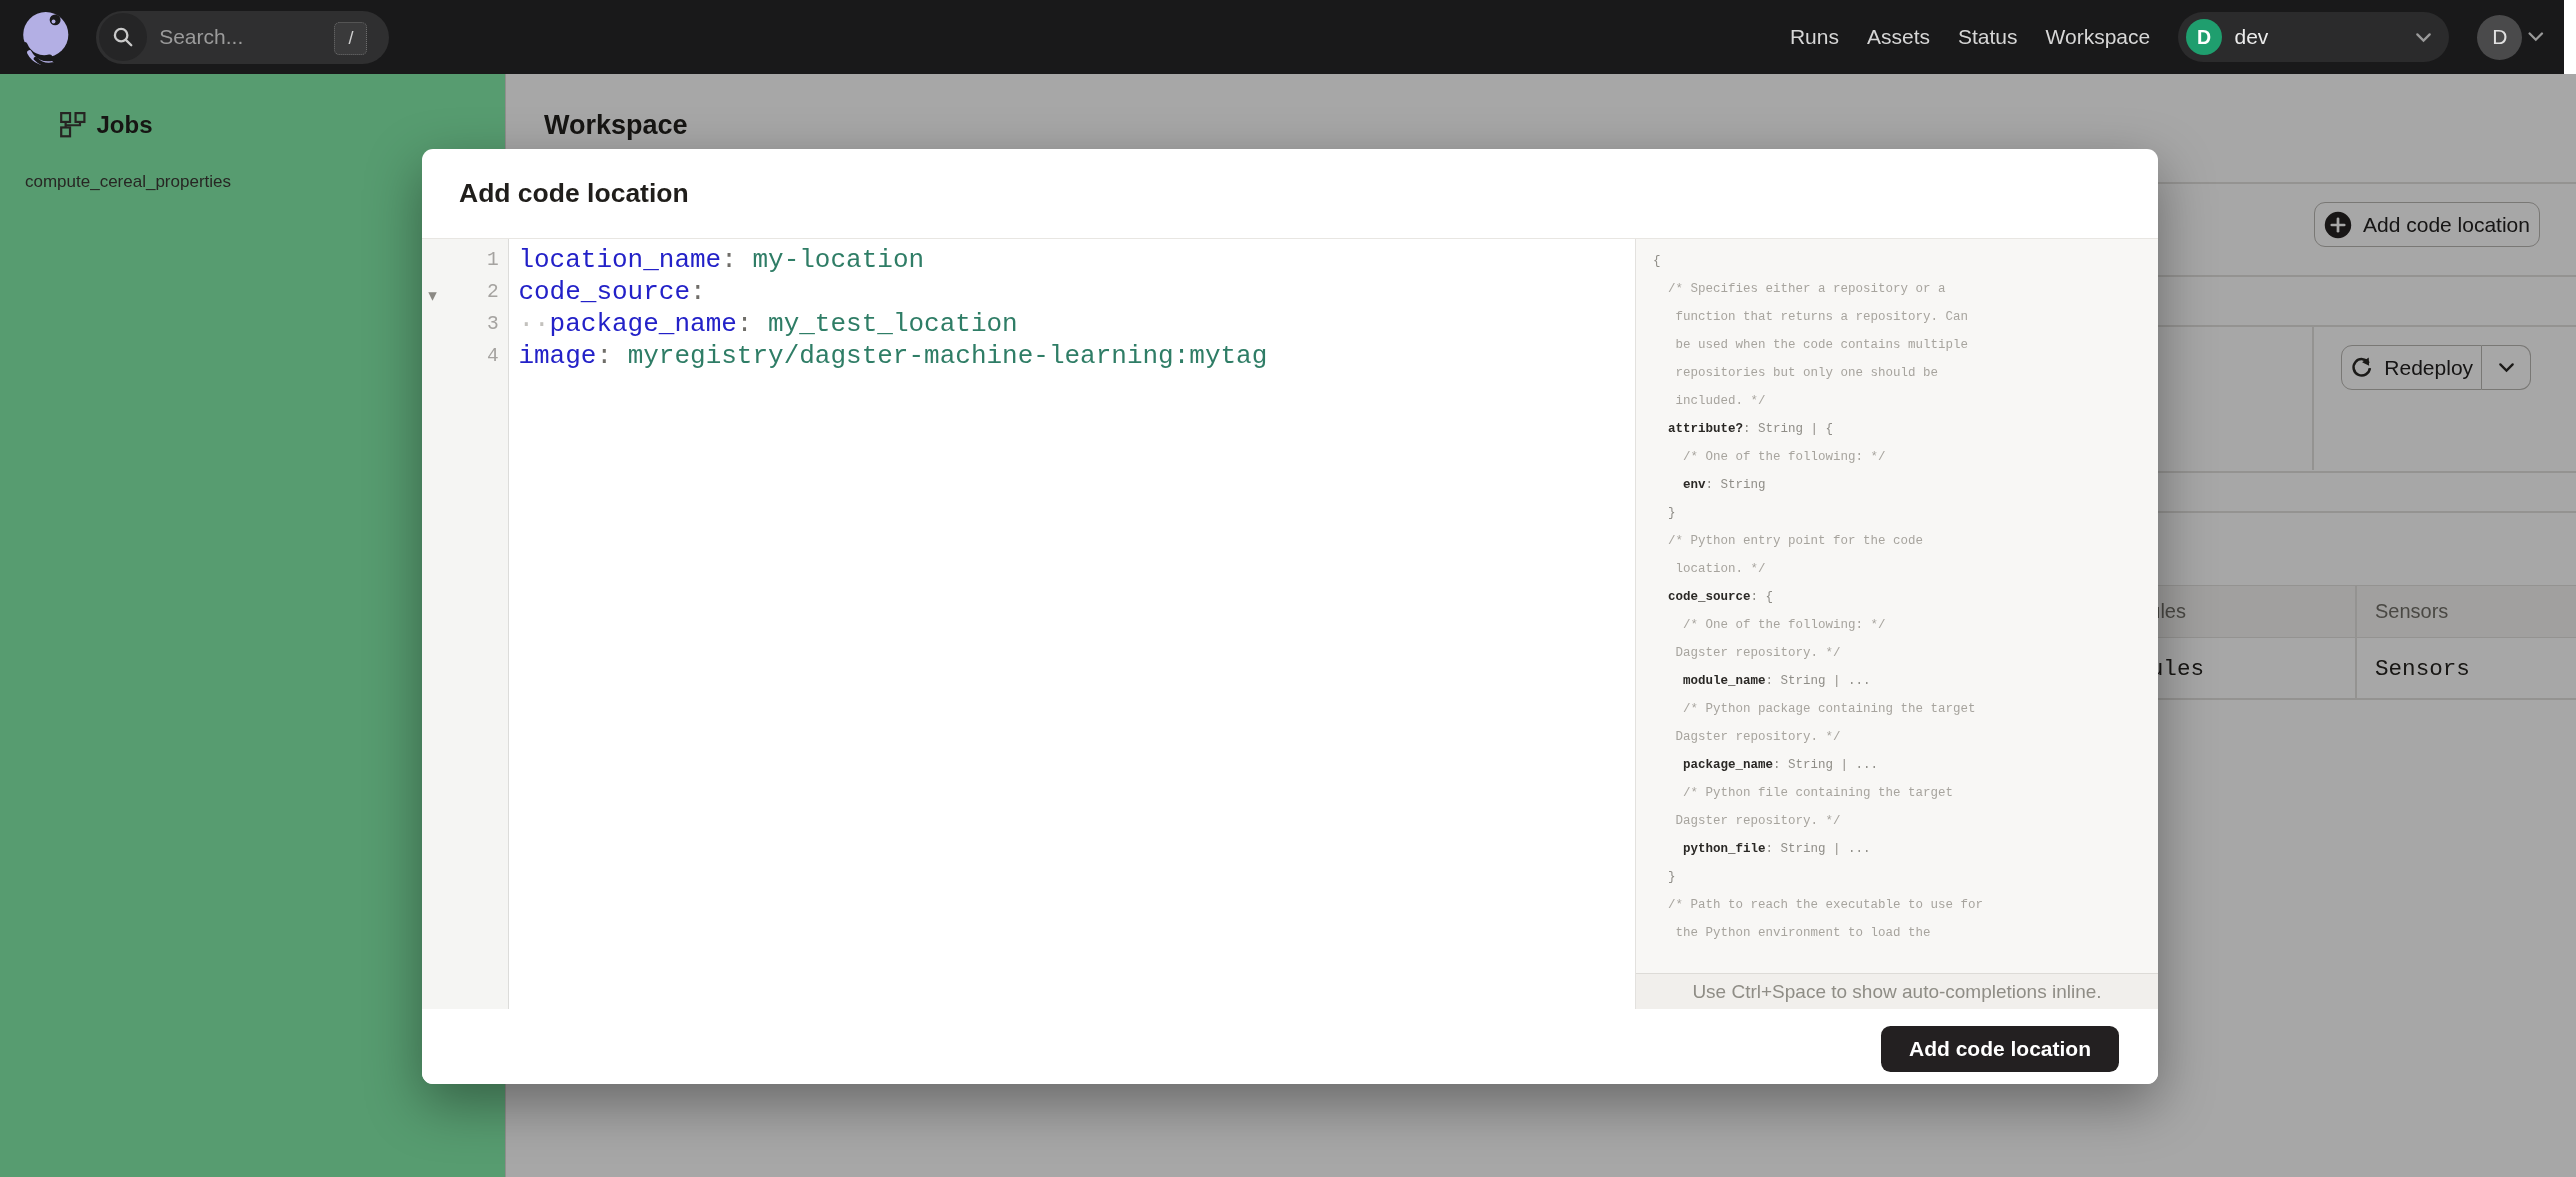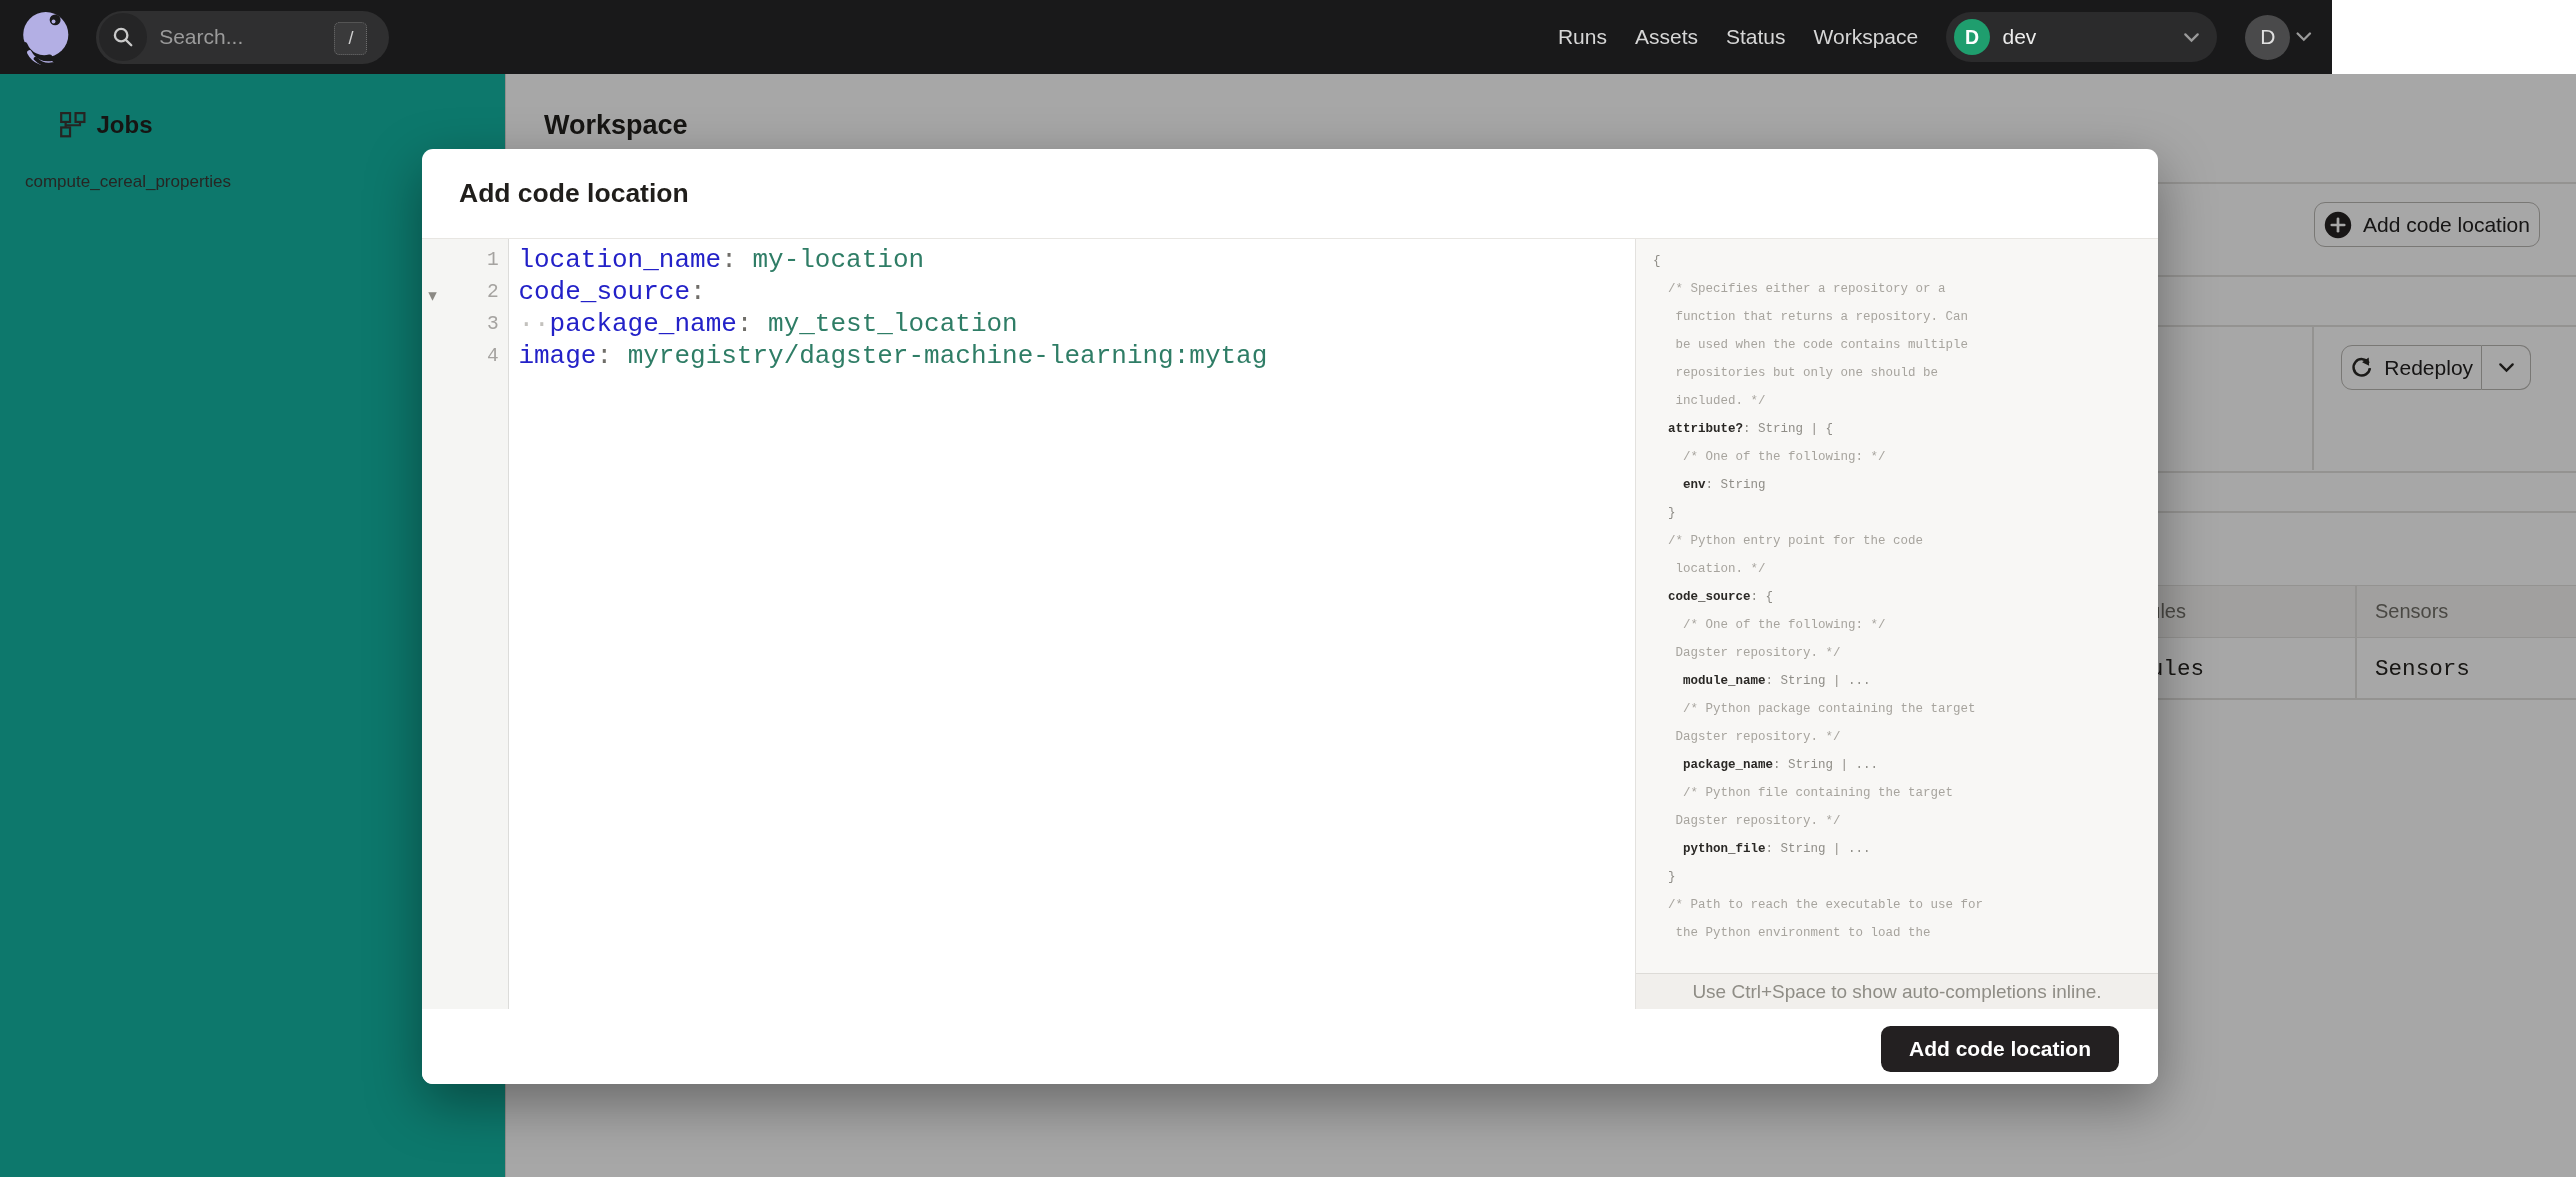--- a/index.html
+++ b/index.html
@@ -3,21 +3,21 @@
 <meta charset="utf-8">
 <style>
   html,body{margin:0;padding:0;}
   body{
     width:2576px;height:1178px;position:relative;overflow:hidden;
     background:#ffffff;font-family:"Liberation Sans",sans-serif;
     -webkit-font-smoothing:antialiased;
   }
   
   .topbar{
-    position:absolute;left:0;top:0;width:2332px;height:74px;background:#19191a;
+    position:absolute;left:0;top:0;width:2564px;height:74px;background:#19191a;
     display:flex;align-items:center;z-index:30;
   }
   .logo{width:56px;height:56px;margin-left:17px;flex:0 0 auto;}
   .search-pill{
     margin-left:23.4px;width:293px;height:53px;border-radius:26.5px;background:#2f2f30;
     display:flex;align-items:center;position:relative;flex:0 0 auto;
   }
   .search-iconwrap{width:48px;height:48px;border-radius:50%;background:#252526;
     display:flex;align-items:center;justify-content:center;margin-left:2.3px;}
   .search-placeholder{color:#9b9b9b;font-size:21px;margin-left:12.5px;}
@@ -34,21 +34,21 @@
   }
   .dev-badge{width:36px;height:36px;border-radius:50%;background:#1f9e6e;color:#ffffff;
     font-size:19.5px;font-weight:700;display:flex;align-items:center;justify-content:center;margin-left:7.8px;}
   .dev-name{color:#ececec;font-size:21px;margin-left:12.5px;}
   .dev-chevron{margin-left:auto;margin-right:17px;}
   .user-group{display:flex;align-items:center;gap:6.2px;cursor:pointer;}
   .user-avatar{width:45px;height:45px;border-radius:50%;background:#4a4a4b;color:#e0e0e0;
     font-size:21px;display:flex;align-items:center;justify-content:center;}
   
   .content{position:absolute;left:0;top:74px;width:2576px;height:1103px;background:#ffffff;}
-  .sidebar{position:absolute;left:0;top:0;width:506px;height:1103px;background:#14b8a6;border-right:1.6px solid #dddbd7;box-sizing:border-box;}
+  .sidebar{position:absolute;left:0;top:0;width:506px;height:1103px;background:#86efac;border-right:1.6px solid #dddbd7;box-sizing:border-box;}
   .jobs-row{position:absolute;left:59px;top:37px;display:flex;align-items:center;gap:11px;}
   .jobs-label{font-size:24px;font-weight:700;color:#23211e;}
   .sidebar-item{position:absolute;left:25px;top:98px;font-size:17px;color:#3c3a36;cursor:pointer;}
   .page-title{position:absolute;left:544px;top:36px;font-size:27px;font-weight:700;color:#23211e;}
   .hline{position:absolute;height:1.6px;background:#e3e1dd;}
   .vline{position:absolute;width:1.6px;background:#e3e1dd;}
   .outline-btn{
     position:absolute;box-sizing:border-box;border:1.6px solid #b9b7b3;background:#ffffff;
     display:flex;align-items:center;justify-content:center;gap:11px;cursor:pointer;
     font-size:21px;color:#232120;font-family:"Liberation Sans",sans-serif;

